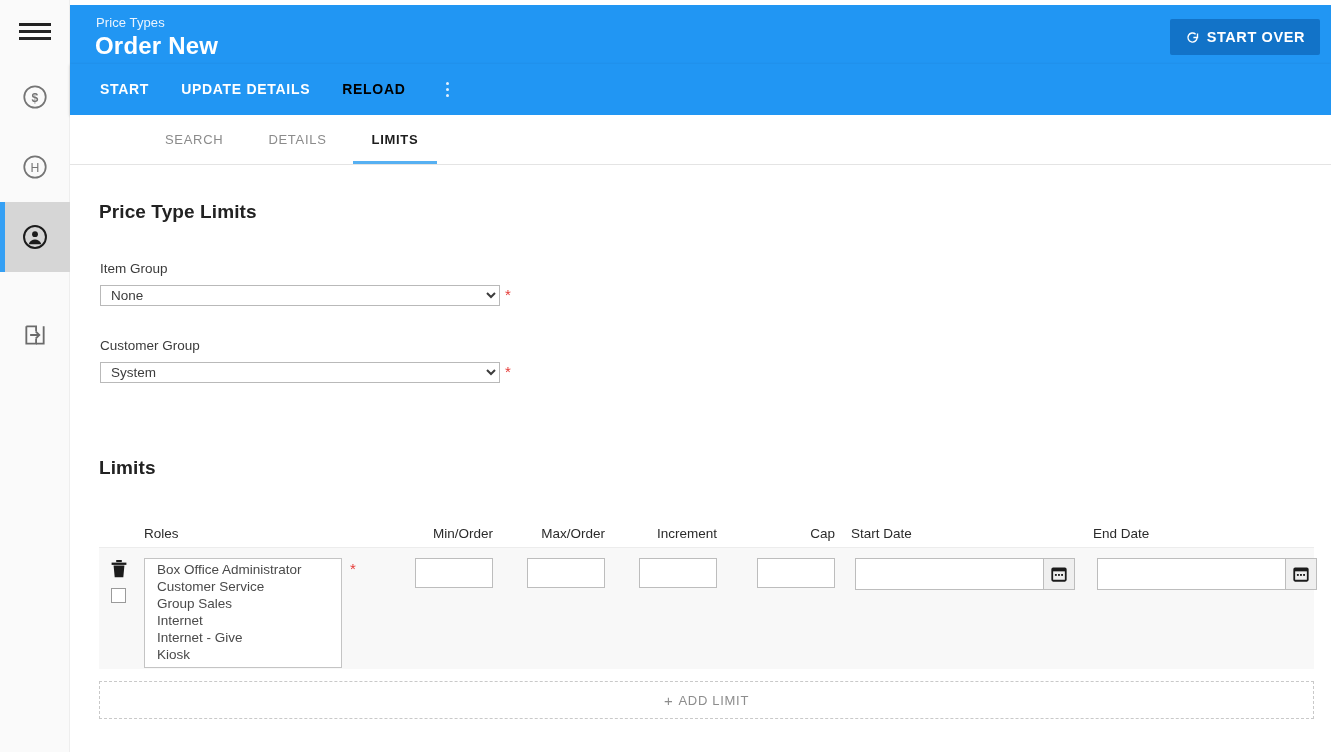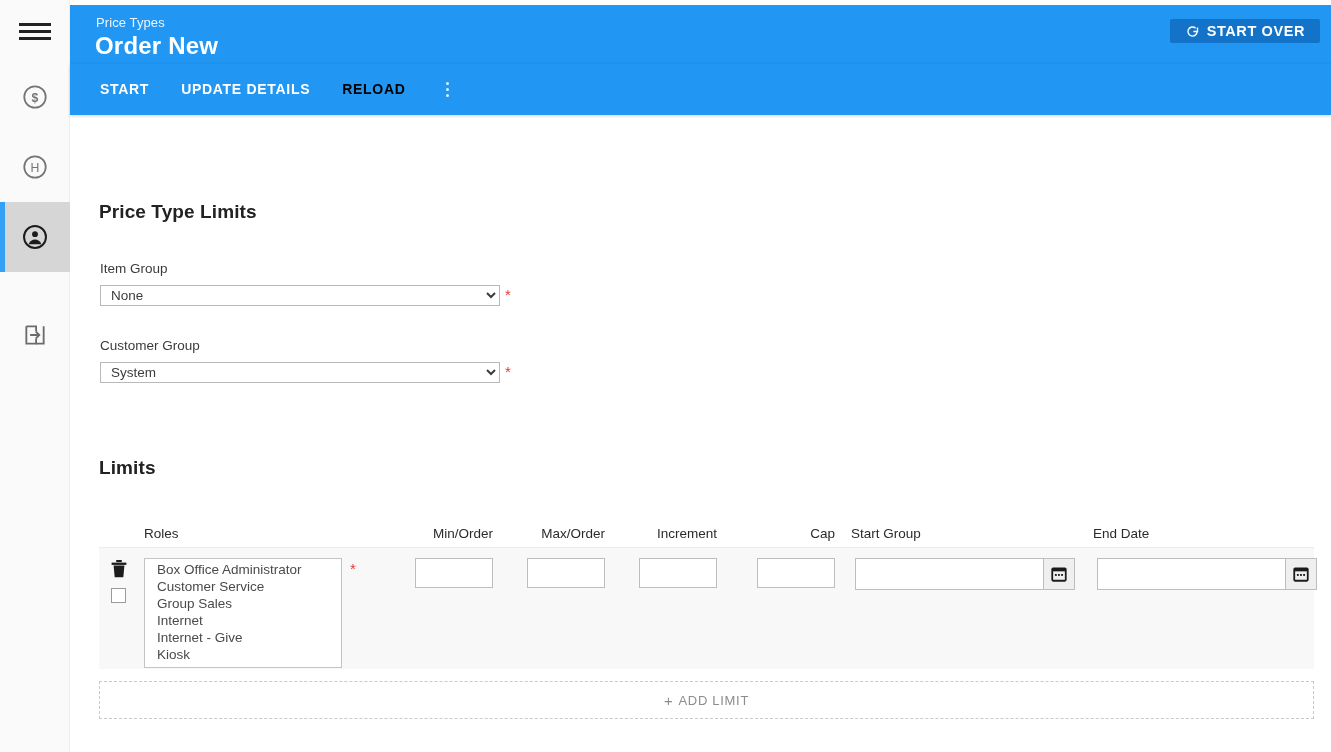--- a/index.html
+++ b/index.html
@@ -51,21 +51,21 @@
   .crumb {
     position:absolute; left: 26px; top: 10px;
     font-size: 13px; color: #eaf4fe; letter-spacing: .1px;
   }
   .title {
     position:absolute; left: 25px; top: 27px;
     font-size: 24px; font-weight: bold; color: #ffffff; letter-spacing: .2px;
   }
   .start-over {
     position:absolute; right: 11px; top: 14px;
-    height: 24px; padding: 0 15px;
+    height: 36px; padding: 0 15px;
     background: #1273c8; color:#fff; border: none; cursor: pointer;
     font-size: 14.5px; font-weight: bold; letter-spacing: .6px;
     display:flex; align-items:center; gap:7px;
     font-family: "Liberation Sans", sans-serif;
     border-radius: 2px;
   }
 
   
   .actionbar {
     position:absolute; left: 70px; top: 64px; right:0; height: 51px;
@@ -265,20 +265,25 @@
     <div class="action">START</div>
     <div class="action">UPDATE DETAILS</div>
     <div class="action disabled">RELOAD</div>
     <div class="kebab">
       <i></i>
         <i></i>
         <i></i>
     </div>
   </div>
 
+  <div class="tabs">
+    <div class="tab">SEARCH</div>
+    <div class="tab">DETAILS</div>
+    <div class="tab active">LIMITS</div>
+  </div>
 
   <div class="content">
 
     <div class="h-section sec1">Price Type Limits</div>
 
     <div class="field-label lbl-item">Item Group</div>
     <div class="select-wrap sw-item">
       <select class="std">
         <option>None</option>
       </select>
@@ -296,21 +301,21 @@
     <div class="h-section sec2">Limits</div>
 
     <div class="ltable">
       <div class="lhead">
         <div class="c-del"></div>
         <div class="c-roles">Roles</div>
         <div class="c-min">Min/Order</div>
         <div class="c-max">Max/Order</div>
         <div class="c-inc">Increment</div>
         <div class="c-cap">Cap</div>
-        <div class="c-start">Start Group</div>
+        <div class="c-start">Start Date</div>
         <div class="c-end">End Date</div>
       </div>
 
       <div class="lrow">
         <div class="c-del del-cell">
           <svg class="trash" width="16" height="19" viewBox="0 0 16 19">
             <rect x="5.2" y="0" width="5.6" height="2.1" fill="#1c1c1c"></rect>
             <rect x="0.6" y="2.6" width="14.8" height="2.3" fill="#1c1c1c"></rect>
             <path d="M2.6 5.6h10.8l-1.1 11.6H3.7z" fill="#1c1c1c"></path>
           </svg>

